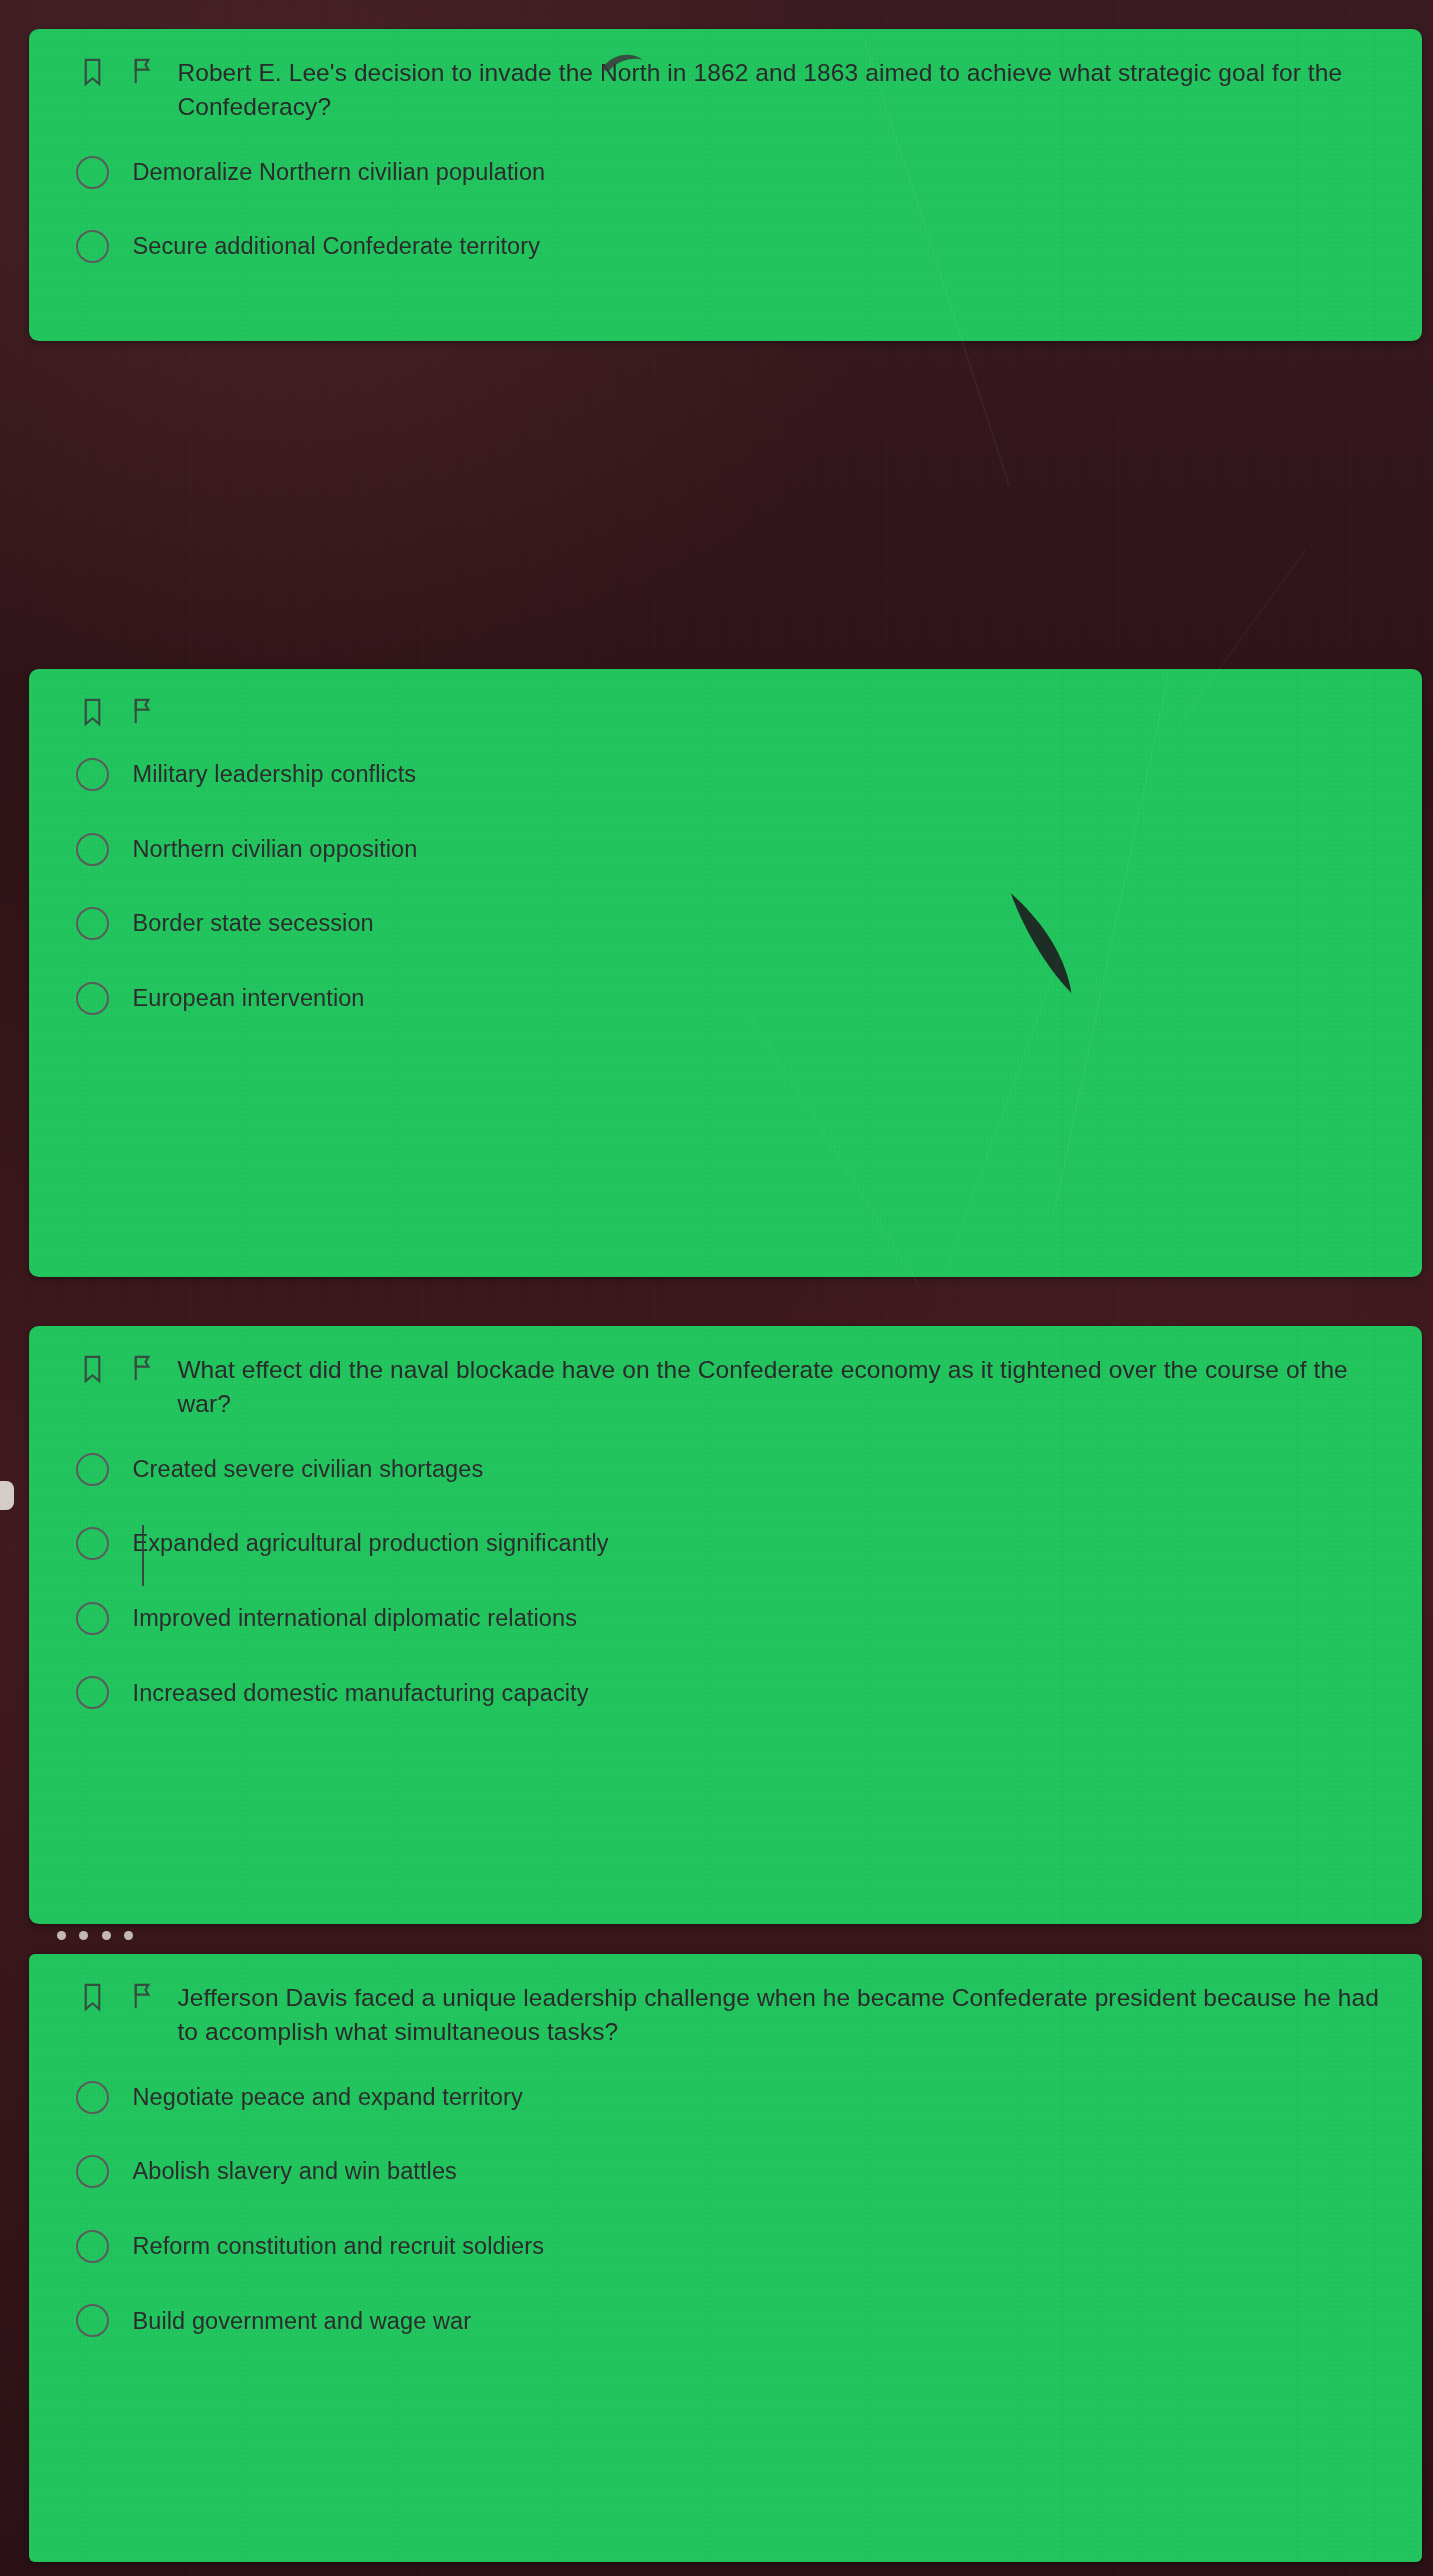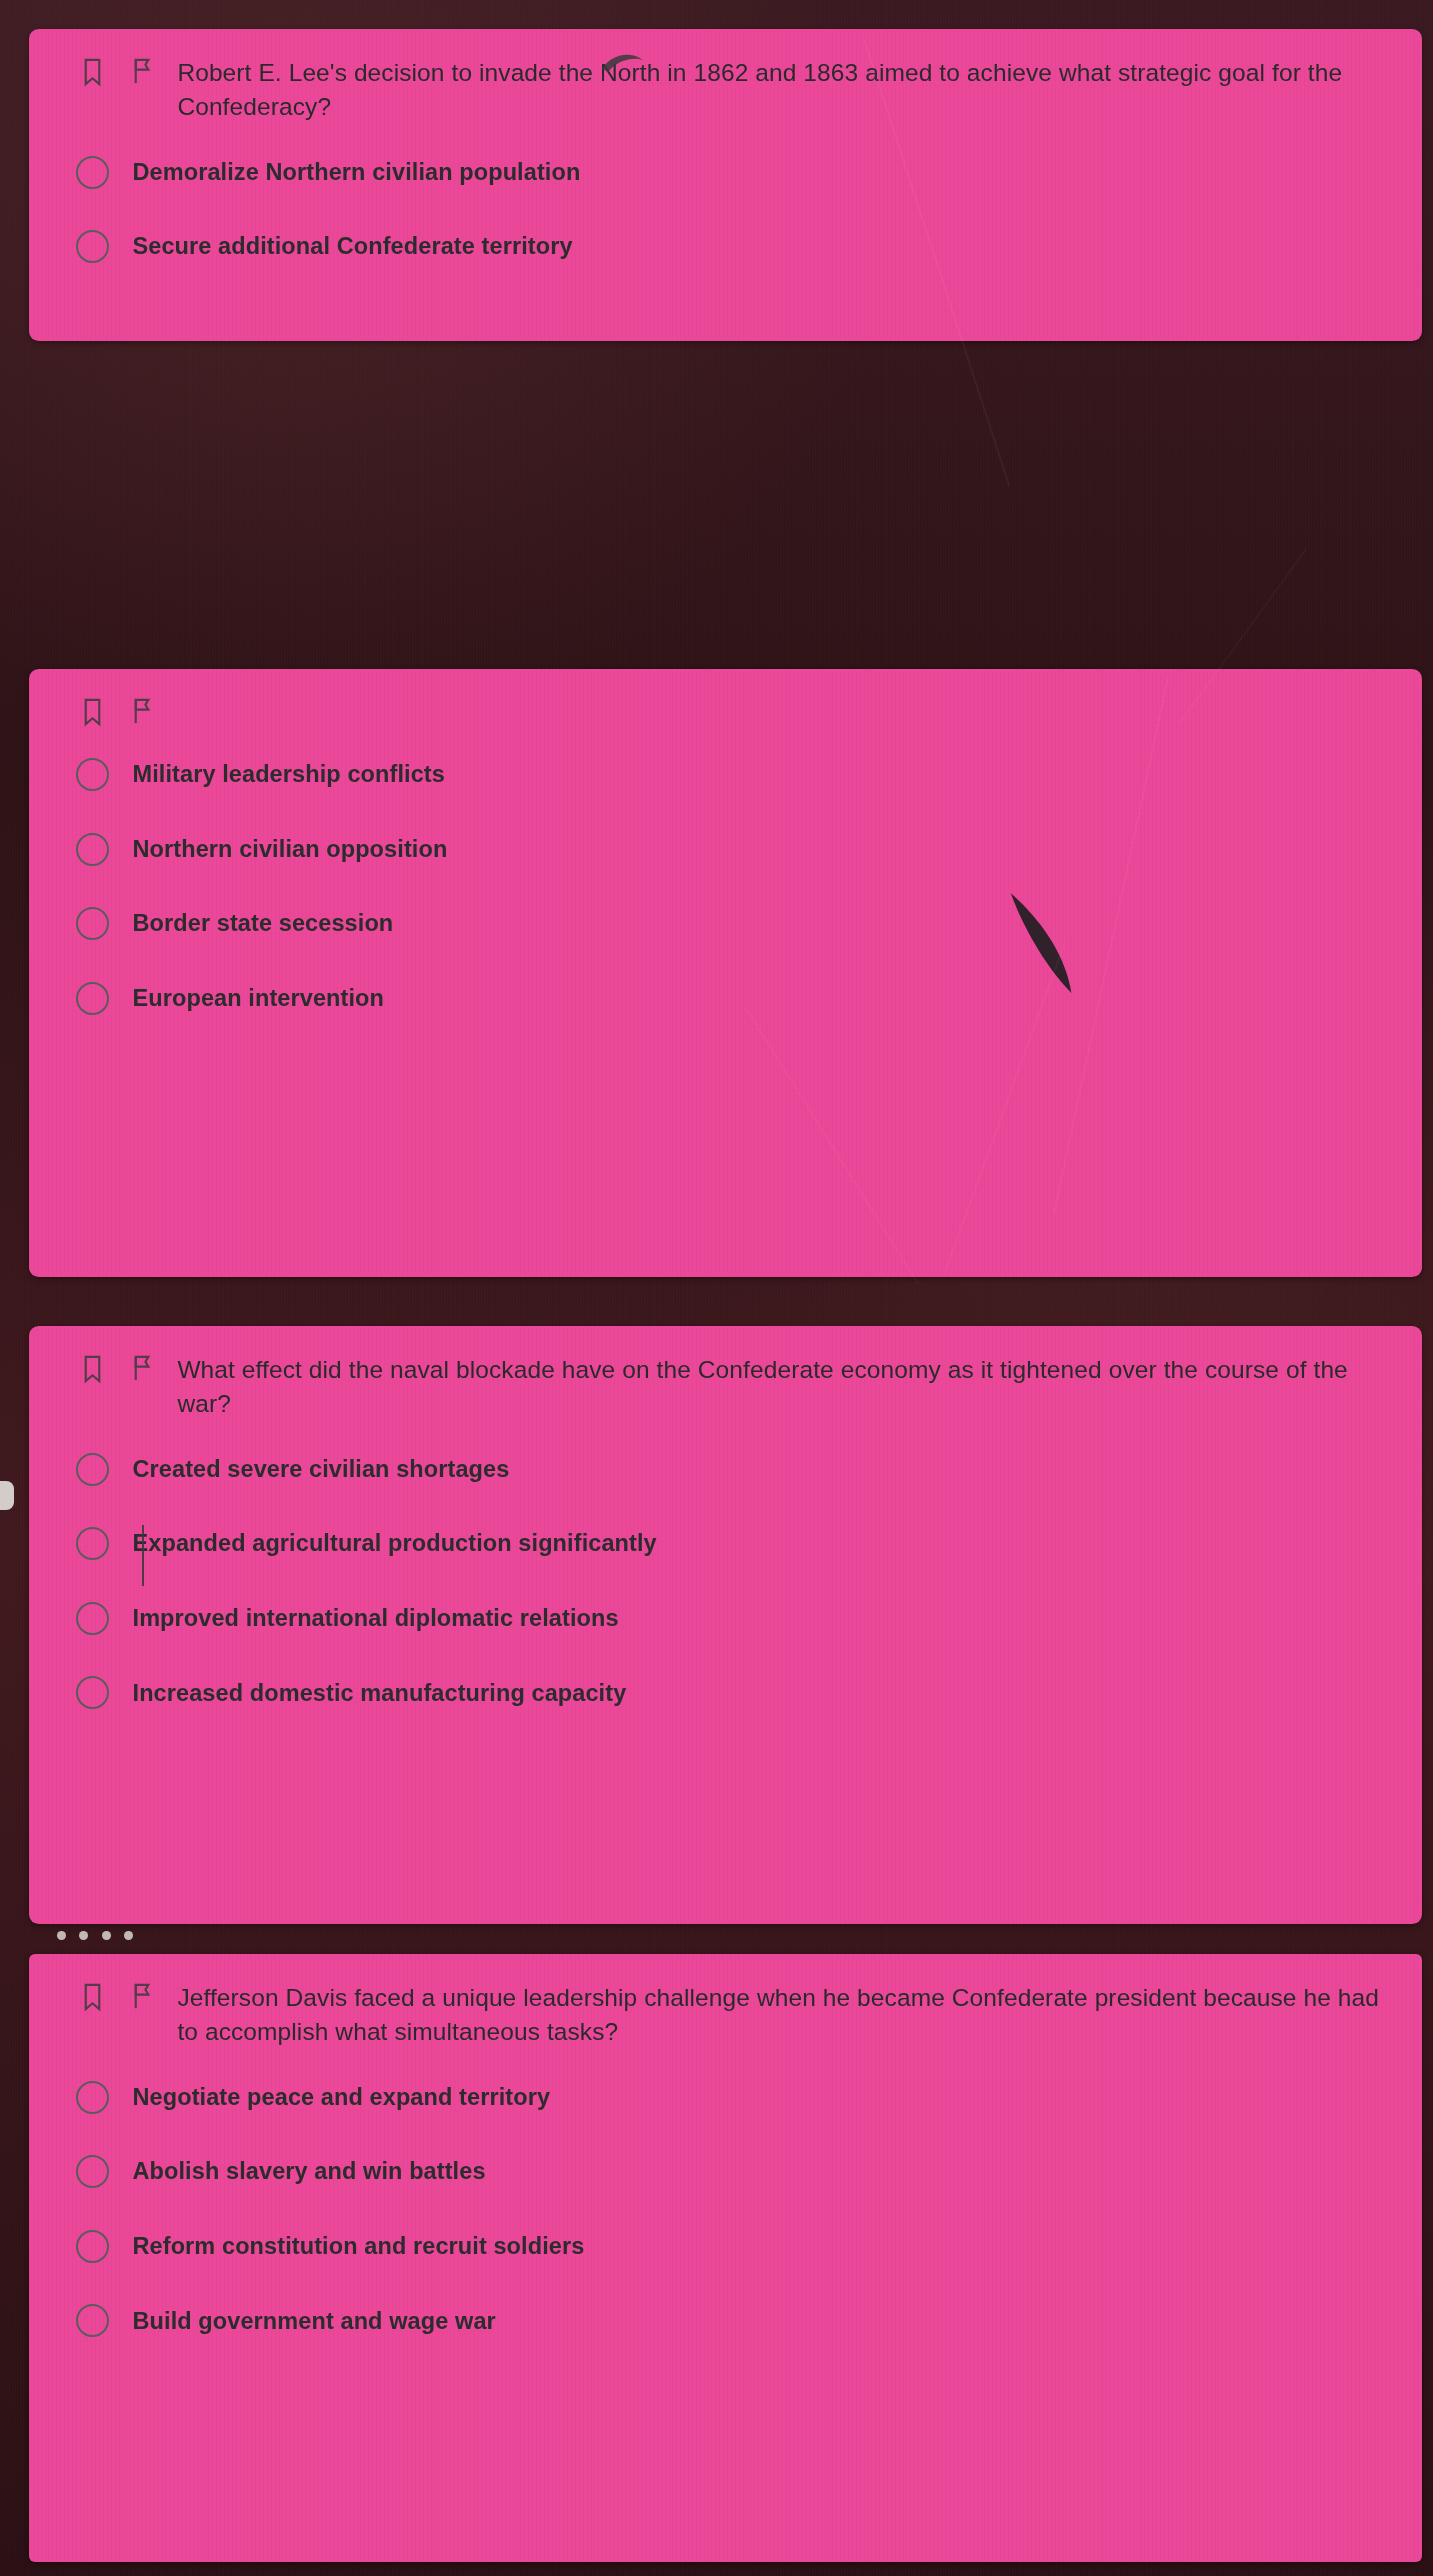--- a/index.html
+++ b/index.html
@@ -35,21 +35,21 @@
   .page {
     position: absolute;
     inset: 0;
   }
 
   
   .card {
     position: absolute;
     left: 29px;
     width: 1393px;
-    background: #ec4899;
+    background: #22c55e;
     border-radius: 9.8px;
     box-shadow: 0 2px 5.9px rgba(0,0,0,0.35);
     overflow: hidden;
   }
   .card-texture {
     position: absolute;
     inset: 0;
     pointer-events: none;
     background:
       repeating-linear-gradient(90deg, rgba(0,0,0,0.022) 0px, rgba(0,0,0,0.022) 1px, rgba(0,0,0,0) 1px, rgba(0,0,0,0) 3.9px),
@@ -100,21 +100,20 @@
     border-radius: 50%;
     border: 2.5px solid #5b5b5e;
     margin-right: 23.5px;
     background: transparent;
   }
   .opt-label {
     font-size: 23.5px;
     color: #2c2c2e;
     line-height: 1.3;
     letter-spacing: 0.1px;
-    font-weight: bold;
   }
 
   
   .scratch {
     position: absolute;
     background: rgba(255,255,255,0.22);
     transform-origin: 0 0;
     pointer-events: none;
   }
   .ink {

